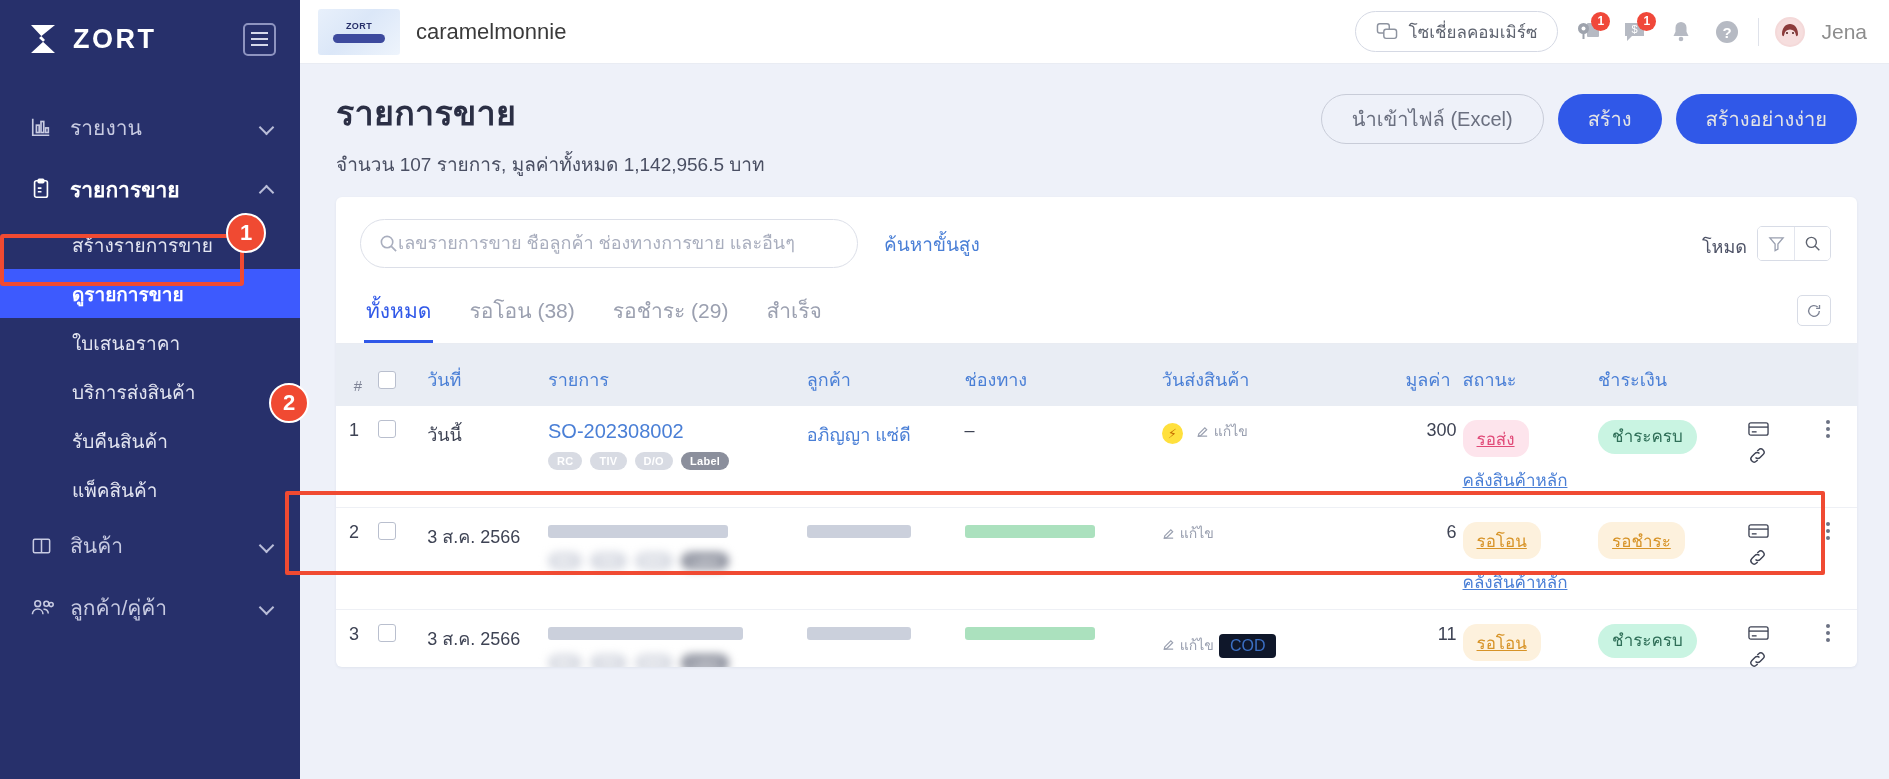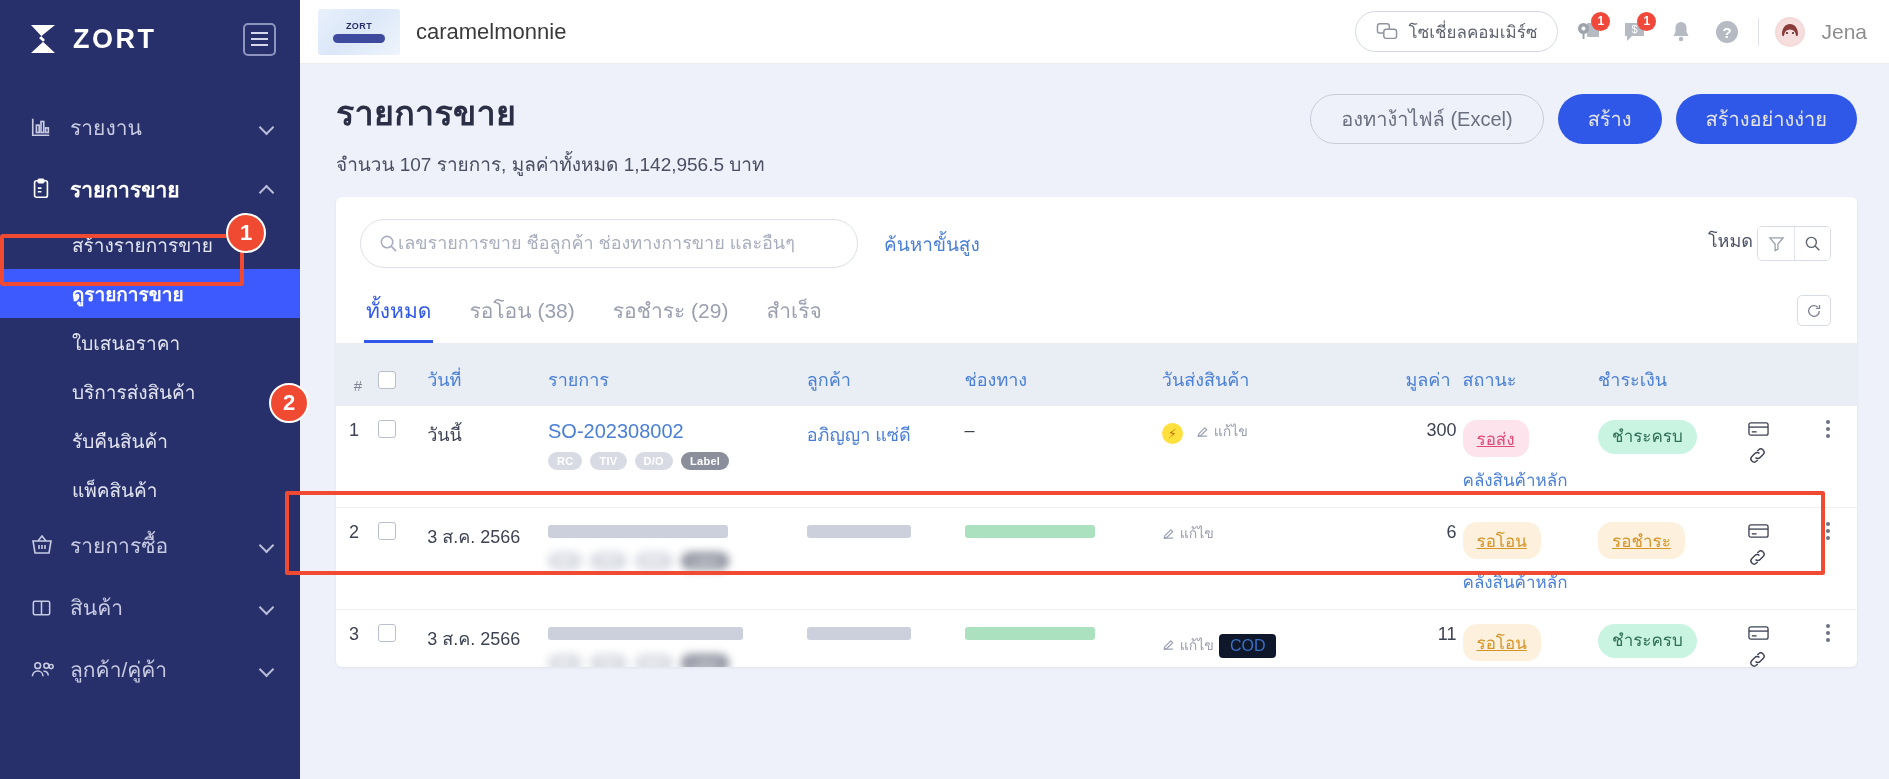--- a/index.html
+++ b/index.html
@@ -149,21 +149,21 @@
   .searchbox {
     width: 498px; height: 49px; border: 1px solid #dcdfe8; border-radius: 25px;
     display: flex; align-items: center; padding: 0 18px; 
   }
   .searchbox input {
     border: none; outline: none; font-size: 18px; color: #3a3f52;
     width: 100%; font-family: inherit; background: transparent;
   }
   .searchbox input::placeholder { color: #a9aebe; }
   .adv-link { font-size: 19px; color: #4a7fd6; margin-left: 26px; cursor: pointer; }
-  .mode-wrap { margin-left: auto; display: flex; align-items: flex-start; gap: 4px; }
+  .mode-wrap { margin-left: auto; display: flex; align-items: flex-end; gap: 10px; }
   .mode-label { font-size: 18px; color: #4d5266; }
   .seg { display: flex; border: 1px solid #d8dce6; border-radius: 5px; overflow: hidden; }
   .seg div {
     width: 36px; height: 33px; display: flex; align-items: center; justify-content: center;
     cursor: pointer; background: #fff;
   }
   .seg div + div { border-left: 1px solid #e3e6ee; }
 
   .tabs {
     display: flex; align-items: center; gap: 34px;
@@ -218,21 +218,21 @@
   .cust-link { color: #4a7fd6; font-size: 18px; cursor: pointer; }
   .val-num { font-size: 21px; color: #3e4354; text-align: right; }
   .pill {
     display: inline-block; border-radius: 14px; padding: 5px 14px;
     font-size: 17px; text-align: center;
   }
   .pill-wait-ship { background: #fde4ec; color: #e14a78; text-decoration: underline; cursor: pointer; }
   .pill-wait-transfer { background: #fdf1dd; color: #d79327; text-decoration: underline; cursor: pointer; }
   .pill-paid { background: #c9f4e2; color: #2f6f58; border-radius: 18px; padding: 7px 14px; line-height: 1.15; }
   .pill-unpaid { background: #fdf1dd; color: #d79327; text-decoration: underline; cursor: pointer; }
-  .warehouse { color: #4a7fd6; font-size: 17px; margin-top: 9px; display: block; }
+  .warehouse { color: #4a7fd6; font-size: 17px; margin-top: 9px; display: block; text-decoration: underline; }
   .edit-chip { display: inline-flex; align-items: center; gap: 5px; color: #9aa0b0; font-size: 14px; cursor: pointer; }
   .bolt {
     width: 21px; height: 21px; border-radius: 50%; background: #ffe03d;
     display: inline-flex; align-items: center; justify-content: center;
     font-size: 13px; margin-right: 8px; color: #c46b00;
   }
   .cod-chip {
     display: inline-block; margin-top: 10px; background: #0f172a; color: #3b6fc4;
     font-size: 16px; border-radius: 4px; padding: 3px 11px;
   }
@@ -308,31 +308,20 @@
       <div class="sb-sub">
         <span>บริการส่งสินค้า</span>
       </div>
       <div class="sb-sub">
         <span>รับคืนสินค้า</span>
       </div>
       <div class="sb-sub">
         <span>แพ็คสินค้า</span>
       </div>
 
-      <div class="sb-group">
-        <span class="gicon">
-          <svg width="24" height="24" viewBox="0 0 24 24" fill="none" stroke="#c8cbe2" stroke-width="1.6">
-            <path d="M3 8h18l-2 12H5L3 8z"></path>
-              <path d="M8 8l4-5 4 5"></path>
-            <path d="M9 12v4M12 12v4M15 12v4"></path>
-          </svg>
-        </span>
-        <span class="glabel">รายการซื้อ</span>
-        <span class="chev"></span>
-      </div>
 
       <div class="sb-group">
         <span class="gicon">
           <svg width="23" height="23" viewBox="0 0 24 24" fill="none" stroke="#c8cbe2" stroke-width="1.6">
             <rect x="3.5" y="5.5" width="17" height="14" rx="1.5"></rect>
               <path d="M12 5.5v14"></path>
           </svg>
         </span>
         <span class="glabel">สินค้า</span>
         <span class="chev"></span>
@@ -426,21 +415,21 @@
     </header>
 
     <div class="content">
 
       <div class="page-head">
         <div>
           <div class="page-title">รายการขาย</div>
           <div class="page-sub">จำนวน 107 รายการ, มูลค่าทั้งหมด 1,142,956.5 บาท</div>
         </div>
         <div class="head-actions">
-          <button class="btn btn-ghost">องทาง้าไฟล์ (Excel)</button>
+          <button class="btn btn-ghost">นำเข้าไฟล์ (Excel)</button>
           <button class="btn btn-primary">สร้าง</button>
           <button class="btn btn-primary">สร้างอย่างง่าย</button>
         </div>
       </div>
 
       <section class="panel">
 
         <div class="panel-search">
           <div class="searchbox">
             <span>

